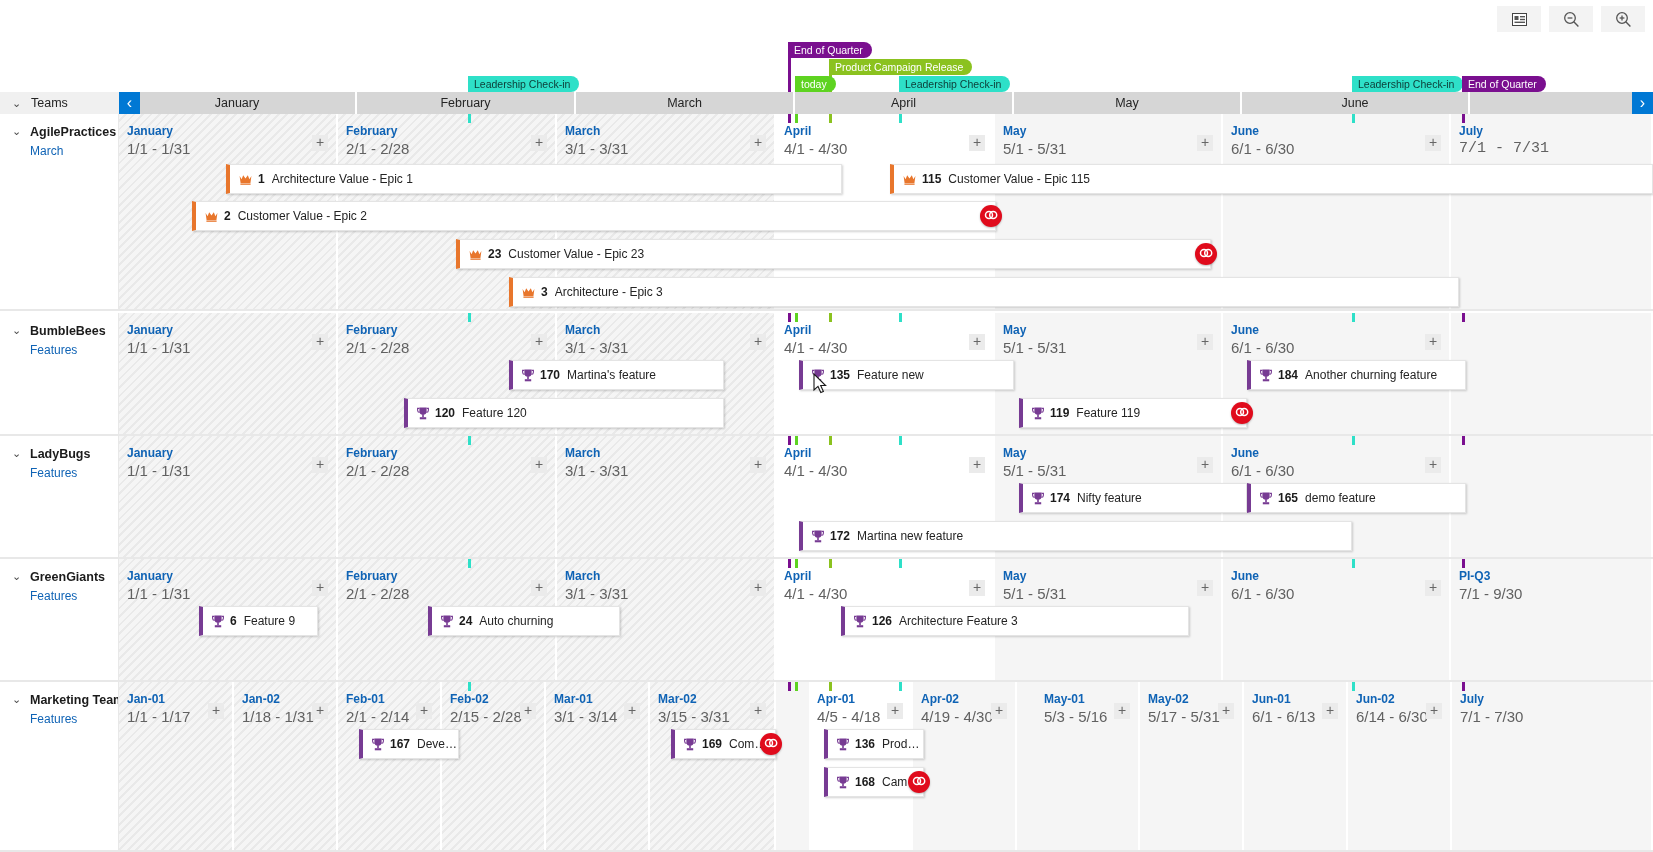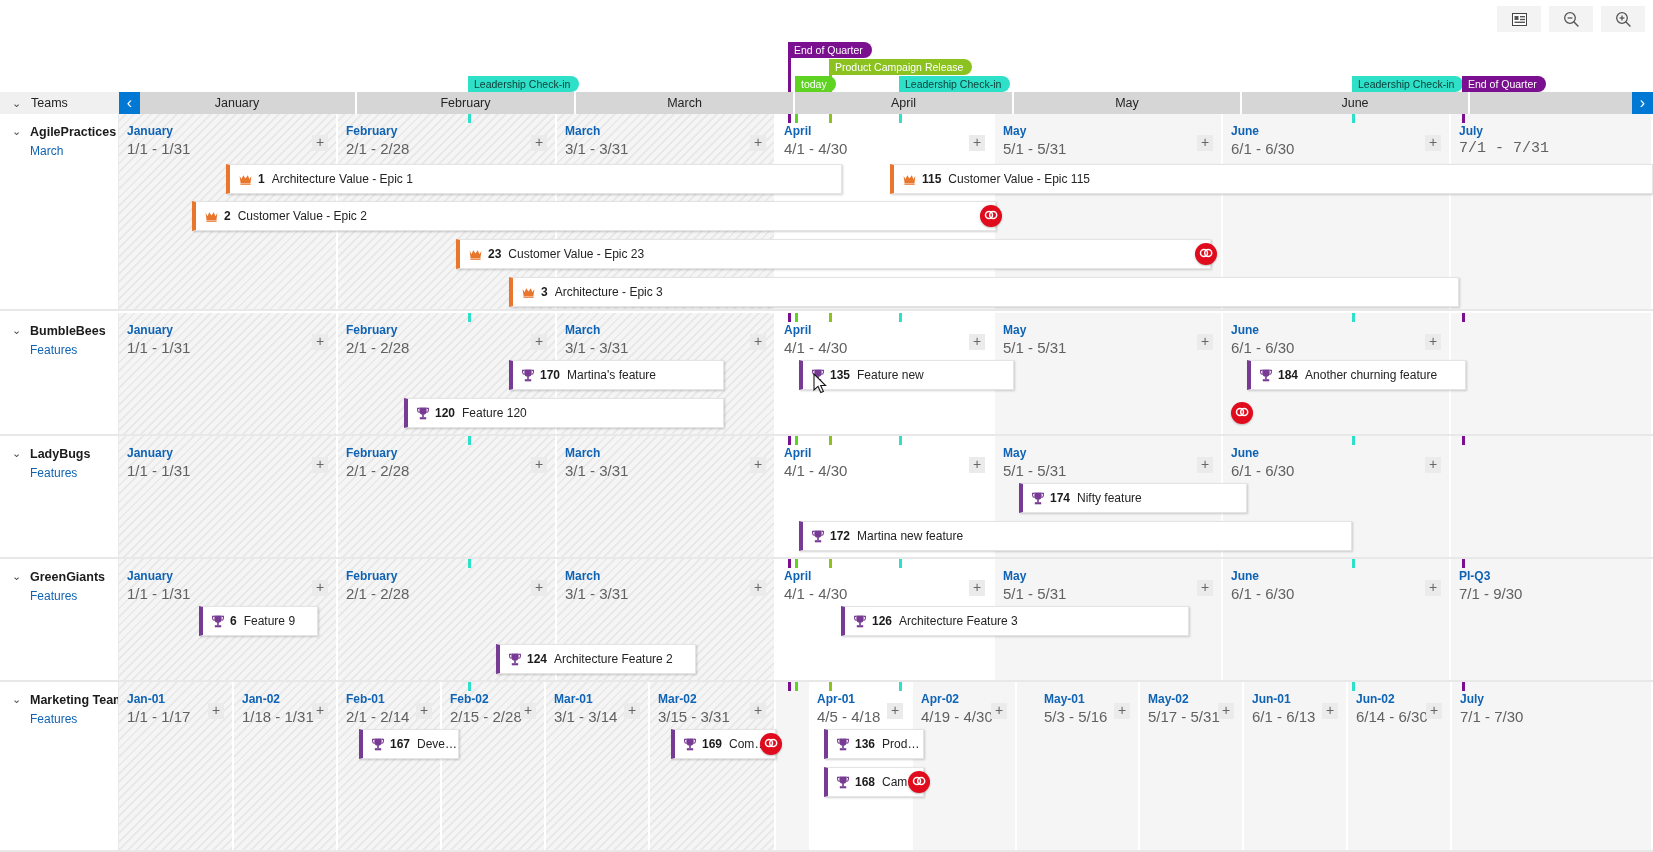--- a/index.html
+++ b/index.html
@@ -469,20 +469,33 @@
                 <path d="M2.4,0.6 L9.6,0.6 L9.6,4.3 C9.6,6.5 8.2,7.9 6,7.9 C3.8,7.9 2.4,6.5 2.4,4.3 Z" fill="#773b93"></path>
                 <path d="M2.4,1.4 L0.6,1.4 L0.6,3.2 C0.6,4.6 1.5,5.3 2.6,5.4" fill="none" stroke="#773b93" stroke-width="1.1"></path>
                 <path d="M9.6,1.4 L11.4,1.4 L11.4,3.2 C11.4,4.6 10.5,5.3 9.4,5.4" fill="none" stroke="#773b93" stroke-width="1.1"></path>
                 <rect x="5.2" y="7.6" width="1.6" height="2.6" fill="#773b93"></rect>
                 <rect x="2.8" y="10.2" width="6.4" height="2.1" fill="#773b93"></rect>
               </svg>
             </span>
             <span class="num">120</span>
             <span class="ttl">Feature 120</span>
           </div>
+          <div class="card feature" style="left: 900px; width: 228px; top: 85px;">
+            <span class="ic">
+              <svg width="12" height="13" viewBox="0 0 12 13">
+                <path d="M2.4,0.6 L9.6,0.6 L9.6,4.3 C9.6,6.5 8.2,7.9 6,7.9 C3.8,7.9 2.4,6.5 2.4,4.3 Z" fill="#773b93"></path>
+                <path d="M2.4,1.4 L0.6,1.4 L0.6,3.2 C0.6,4.6 1.5,5.3 2.6,5.4" fill="none" stroke="#773b93" stroke-width="1.1"></path>
+                <path d="M9.6,1.4 L11.4,1.4 L11.4,3.2 C11.4,4.6 10.5,5.3 9.4,5.4" fill="none" stroke="#773b93" stroke-width="1.1"></path>
+                <rect x="5.2" y="7.6" width="1.6" height="2.6" fill="#773b93"></rect>
+                <rect x="2.8" y="10.2" width="6.4" height="2.1" fill="#773b93"></rect>
+              </svg>
+            </span>
+            <span class="num">119</span>
+            <span class="ttl">Feature 119</span>
+          </div>
           <div class="link-badge" style="left: 1112px; top: 89px;">
             <span><svg width="14" height="12" viewBox="0 0 14 12">
                 <circle cx="5" cy="6" r="3.5" fill="none" stroke="#ffffff" stroke-width="1.5"></circle>
                 <circle cx="9.2" cy="6" r="3.5" fill="none" stroke="#ffffff" stroke-width="1.5"></circle>
               </svg></span>
           </div>
         </div>
       </div>
       <div class="team-row" style="top: 436px; height: 123px;">
         <div class="team-label">
@@ -530,20 +543,33 @@
               <svg width="12" height="13" viewBox="0 0 12 13">
                 <path d="M2.4,0.6 L9.6,0.6 L9.6,4.3 C9.6,6.5 8.2,7.9 6,7.9 C3.8,7.9 2.4,6.5 2.4,4.3 Z" fill="#773b93"></path>
                 <path d="M2.4,1.4 L0.6,1.4 L0.6,3.2 C0.6,4.6 1.5,5.3 2.6,5.4" fill="none" stroke="#773b93" stroke-width="1.1"></path>
                 <path d="M9.6,1.4 L11.4,1.4 L11.4,3.2 C11.4,4.6 10.5,5.3 9.4,5.4" fill="none" stroke="#773b93" stroke-width="1.1"></path>
                 <rect x="5.2" y="7.6" width="1.6" height="2.6" fill="#773b93"></rect>
                 <rect x="2.8" y="10.2" width="6.4" height="2.1" fill="#773b93"></rect>
               </svg>
             </span>
             <span class="num">174</span>
             <span class="ttl">Nifty feature</span>
+          </div>
+          <div class="card feature" style="left: 1128px; width: 219px; top: 47px;">
+            <span class="ic">
+              <svg width="12" height="13" viewBox="0 0 12 13">
+                <path d="M2.4,0.6 L9.6,0.6 L9.6,4.3 C9.6,6.5 8.2,7.9 6,7.9 C3.8,7.9 2.4,6.5 2.4,4.3 Z" fill="#773b93"></path>
+                <path d="M2.4,1.4 L0.6,1.4 L0.6,3.2 C0.6,4.6 1.5,5.3 2.6,5.4" fill="none" stroke="#773b93" stroke-width="1.1"></path>
+                <path d="M9.6,1.4 L11.4,1.4 L11.4,3.2 C11.4,4.6 10.5,5.3 9.4,5.4" fill="none" stroke="#773b93" stroke-width="1.1"></path>
+                <rect x="5.2" y="7.6" width="1.6" height="2.6" fill="#773b93"></rect>
+                <rect x="2.8" y="10.2" width="6.4" height="2.1" fill="#773b93"></rect>
+              </svg>
+            </span>
+            <span class="num">165</span>
+            <span class="ttl">demo feature</span>
           </div>
           <div class="card feature" style="left: 680px; width: 553px; top: 85px;">
             <span class="ic">
               <svg width="12" height="13" viewBox="0 0 12 13">
                 <path d="M2.4,0.6 L9.6,0.6 L9.6,4.3 C9.6,6.5 8.2,7.9 6,7.9 C3.8,7.9 2.4,6.5 2.4,4.3 Z" fill="#773b93"></path>
                 <path d="M2.4,1.4 L0.6,1.4 L0.6,3.2 C0.6,4.6 1.5,5.3 2.6,5.4" fill="none" stroke="#773b93" stroke-width="1.1"></path>
                 <path d="M9.6,1.4 L11.4,1.4 L11.4,3.2 C11.4,4.6 10.5,5.3 9.4,5.4" fill="none" stroke="#773b93" stroke-width="1.1"></path>
                 <rect x="5.2" y="7.6" width="1.6" height="2.6" fill="#773b93"></rect>
                 <rect x="2.8" y="10.2" width="6.4" height="2.1" fill="#773b93"></rect>
               </svg>
@@ -602,45 +628,45 @@
                 <path d="M2.4,0.6 L9.6,0.6 L9.6,4.3 C9.6,6.5 8.2,7.9 6,7.9 C3.8,7.9 2.4,6.5 2.4,4.3 Z" fill="#773b93"></path>
                 <path d="M2.4,1.4 L0.6,1.4 L0.6,3.2 C0.6,4.6 1.5,5.3 2.6,5.4" fill="none" stroke="#773b93" stroke-width="1.1"></path>
                 <path d="M9.6,1.4 L11.4,1.4 L11.4,3.2 C11.4,4.6 10.5,5.3 9.4,5.4" fill="none" stroke="#773b93" stroke-width="1.1"></path>
                 <rect x="5.2" y="7.6" width="1.6" height="2.6" fill="#773b93"></rect>
                 <rect x="2.8" y="10.2" width="6.4" height="2.1" fill="#773b93"></rect>
               </svg>
             </span>
             <span class="num">6</span>
             <span class="ttl">Feature 9</span>
           </div>
+          <div class="card feature" style="left: 309px; width: 192px; top: 47px;">
+            <span class="ic">
+              <svg width="12" height="13" viewBox="0 0 12 13">
+                <path d="M2.4,0.6 L9.6,0.6 L9.6,4.3 C9.6,6.5 8.2,7.9 6,7.9 C3.8,7.9 2.4,6.5 2.4,4.3 Z" fill="#773b93"></path>
+                <path d="M2.4,1.4 L0.6,1.4 L0.6,3.2 C0.6,4.6 1.5,5.3 2.6,5.4" fill="none" stroke="#773b93" stroke-width="1.1"></path>
+                <path d="M9.6,1.4 L11.4,1.4 L11.4,3.2 C11.4,4.6 10.5,5.3 9.4,5.4" fill="none" stroke="#773b93" stroke-width="1.1"></path>
+                <rect x="5.2" y="7.6" width="1.6" height="2.6" fill="#773b93"></rect>
+                <rect x="2.8" y="10.2" width="6.4" height="2.1" fill="#773b93"></rect>
+              </svg>
+            </span>
+            <span class="num">24</span>
+            <span class="ttl">Auto churning</span>
+          </div>
           <div class="card feature" style="left: 722px; width: 348px; top: 47px;">
             <span class="ic">
               <svg width="12" height="13" viewBox="0 0 12 13">
                 <path d="M2.4,0.6 L9.6,0.6 L9.6,4.3 C9.6,6.5 8.2,7.9 6,7.9 C3.8,7.9 2.4,6.5 2.4,4.3 Z" fill="#773b93"></path>
                 <path d="M2.4,1.4 L0.6,1.4 L0.6,3.2 C0.6,4.6 1.5,5.3 2.6,5.4" fill="none" stroke="#773b93" stroke-width="1.1"></path>
                 <path d="M9.6,1.4 L11.4,1.4 L11.4,3.2 C11.4,4.6 10.5,5.3 9.4,5.4" fill="none" stroke="#773b93" stroke-width="1.1"></path>
                 <rect x="5.2" y="7.6" width="1.6" height="2.6" fill="#773b93"></rect>
                 <rect x="2.8" y="10.2" width="6.4" height="2.1" fill="#773b93"></rect>
               </svg>
             </span>
             <span class="num">126</span>
             <span class="ttl">Architecture Feature 3</span>
-          </div>
-          <div class="card feature" style="left: 377px; width: 200px; top: 85px;">
-            <span class="ic">
-              <svg width="12" height="13" viewBox="0 0 12 13">
-                <path d="M2.4,0.6 L9.6,0.6 L9.6,4.3 C9.6,6.5 8.2,7.9 6,7.9 C3.8,7.9 2.4,6.5 2.4,4.3 Z" fill="#773b93"></path>
-                <path d="M2.4,1.4 L0.6,1.4 L0.6,3.2 C0.6,4.6 1.5,5.3 2.6,5.4" fill="none" stroke="#773b93" stroke-width="1.1"></path>
-                <path d="M9.6,1.4 L11.4,1.4 L11.4,3.2 C11.4,4.6 10.5,5.3 9.4,5.4" fill="none" stroke="#773b93" stroke-width="1.1"></path>
-                <rect x="5.2" y="7.6" width="1.6" height="2.6" fill="#773b93"></rect>
-                <rect x="2.8" y="10.2" width="6.4" height="2.1" fill="#773b93"></rect>
-              </svg>
-            </span>
-            <span class="num">124</span>
-            <span class="ttl">Architecture Feature 2</span>
           </div>
         </div>
       </div>
       <div class="team-row" style="top: 682px; height: 170px;">
         <div class="team-label">
           <div class="team-name-line">
             <span class="chev">⌄</span>
             <span class="team-name">Marketing Team</span>
           </div>
           <div class="team-sub">Features</div>

